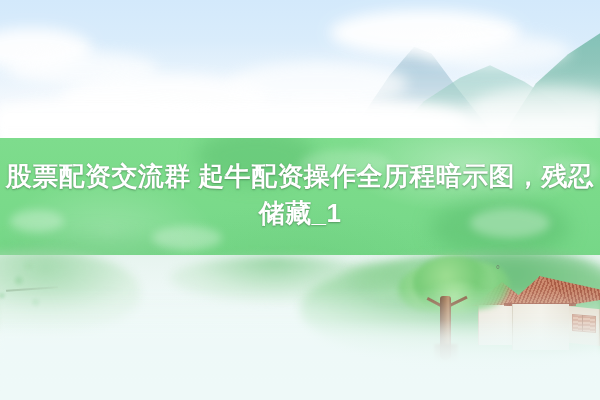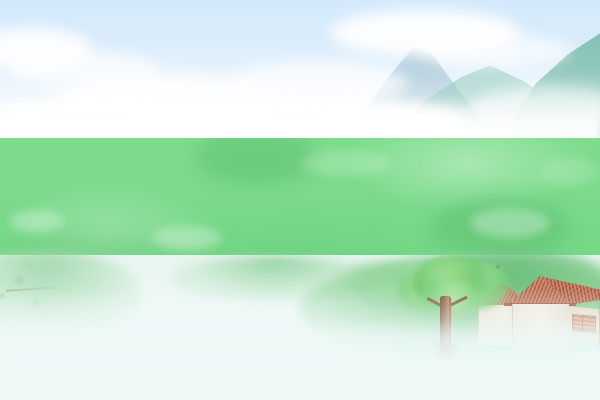--- a/index.html
+++ b/index.html
@@ -376,20 +376,24 @@
     <div class="band-shade d1"></div>
     <div class="band-shade d2"></div>
     <div class="band-shade d3"></div>
     <div class="band-speck s1"></div>
     <div class="band-speck s2"></div>
     <div class="band-speck s3"></div>
     <div class="band-speck s4"></div>
     <div class="band-speck s5"></div>
   </div>
 
+  <div class="title">
+    <span>股票配资交流群 起牛配资操作全历程暗示图，残忍</span>
+    <span class="line2">储藏_1</span>
+  </div>
 
   <div class="ground"></div>
   <div class="grass g-left"></div>
   <div class="grass g-mid"></div>
   <div class="grass g-right"></div>
   <div class="grass g-right2"></div>
 
   <div class="left-foliage"></div>
   <div class="left-branch"></div>
 

